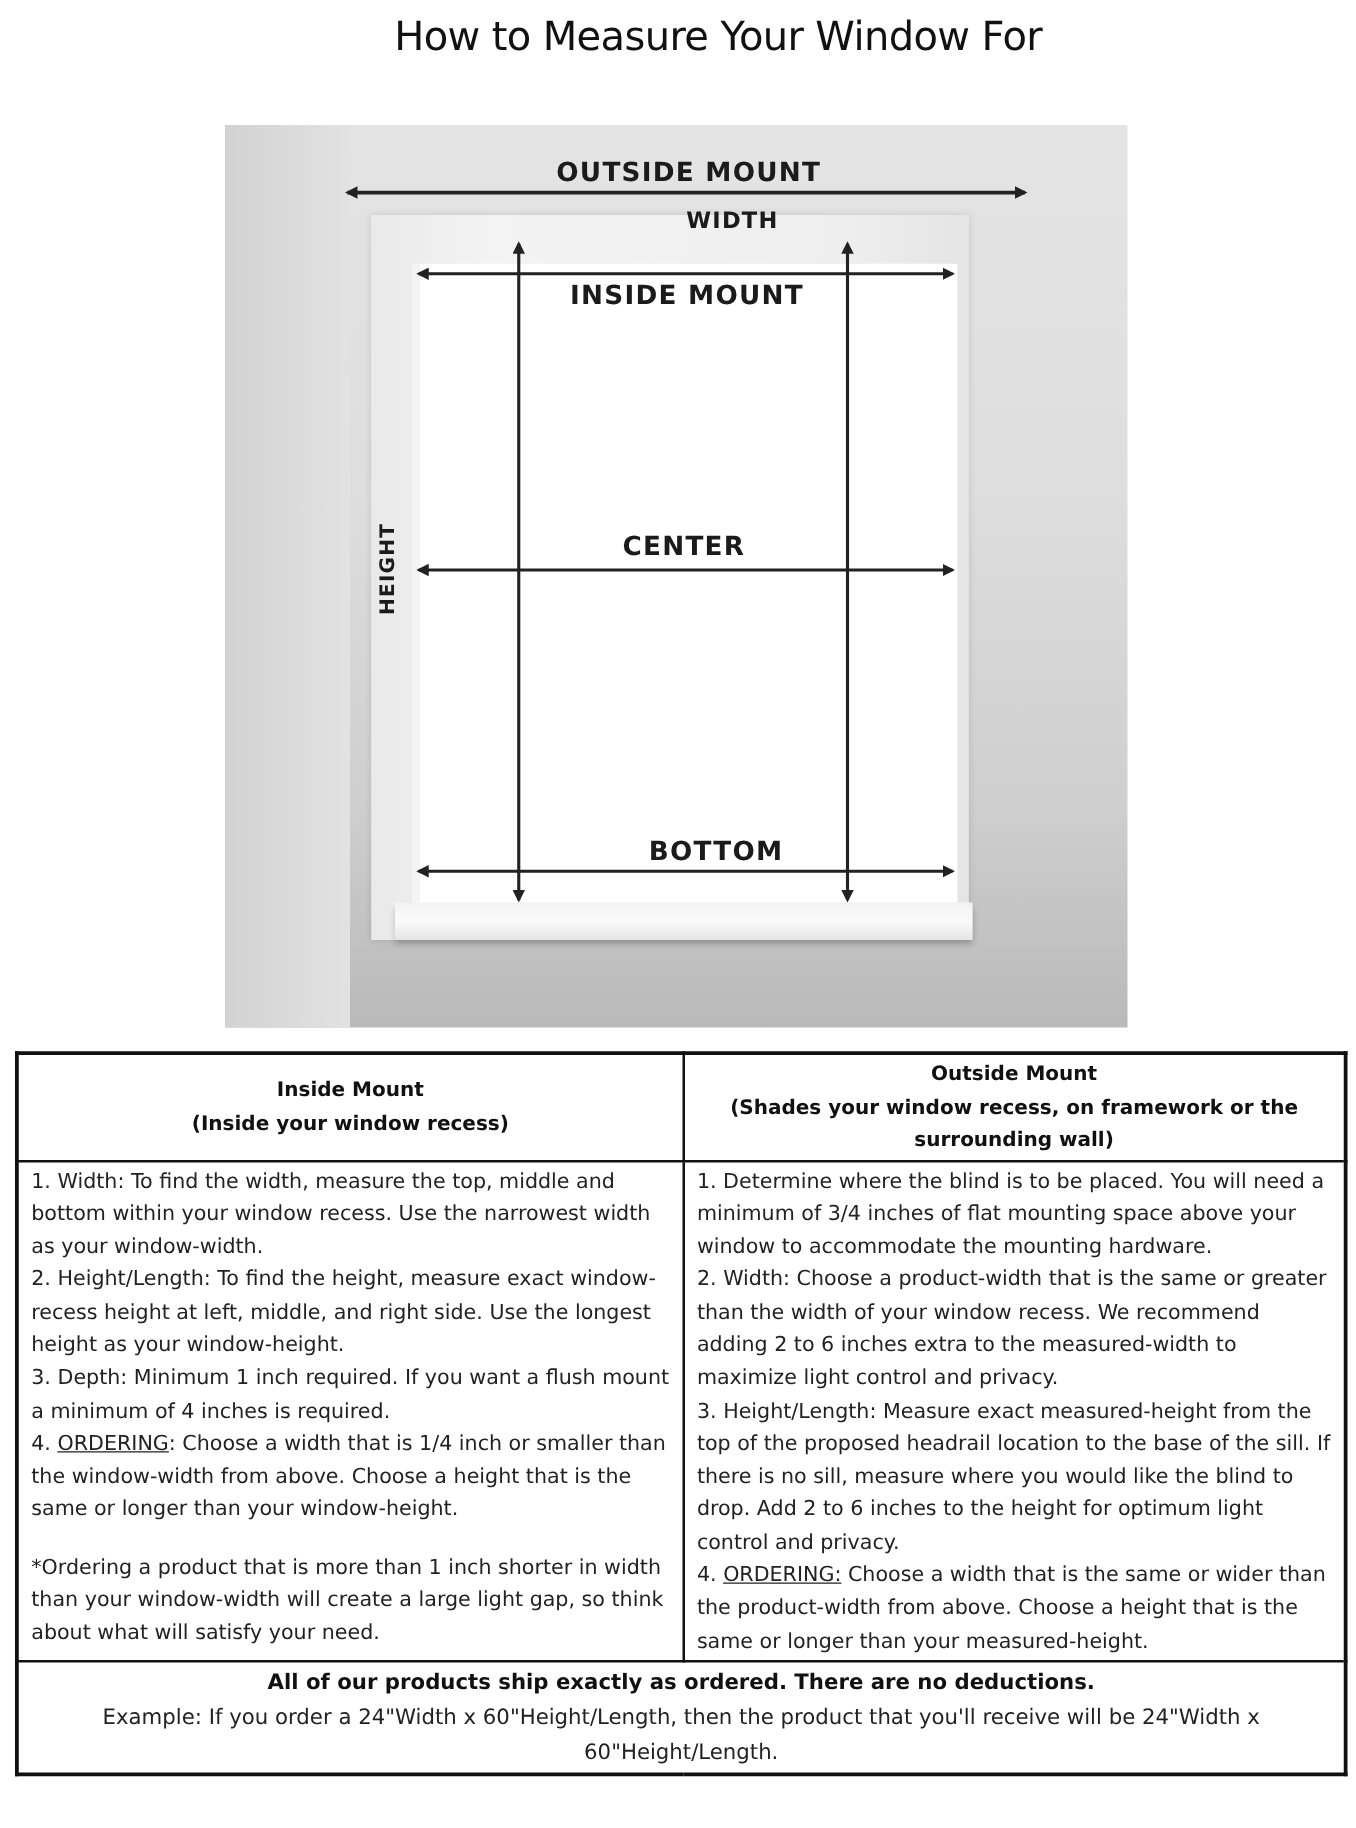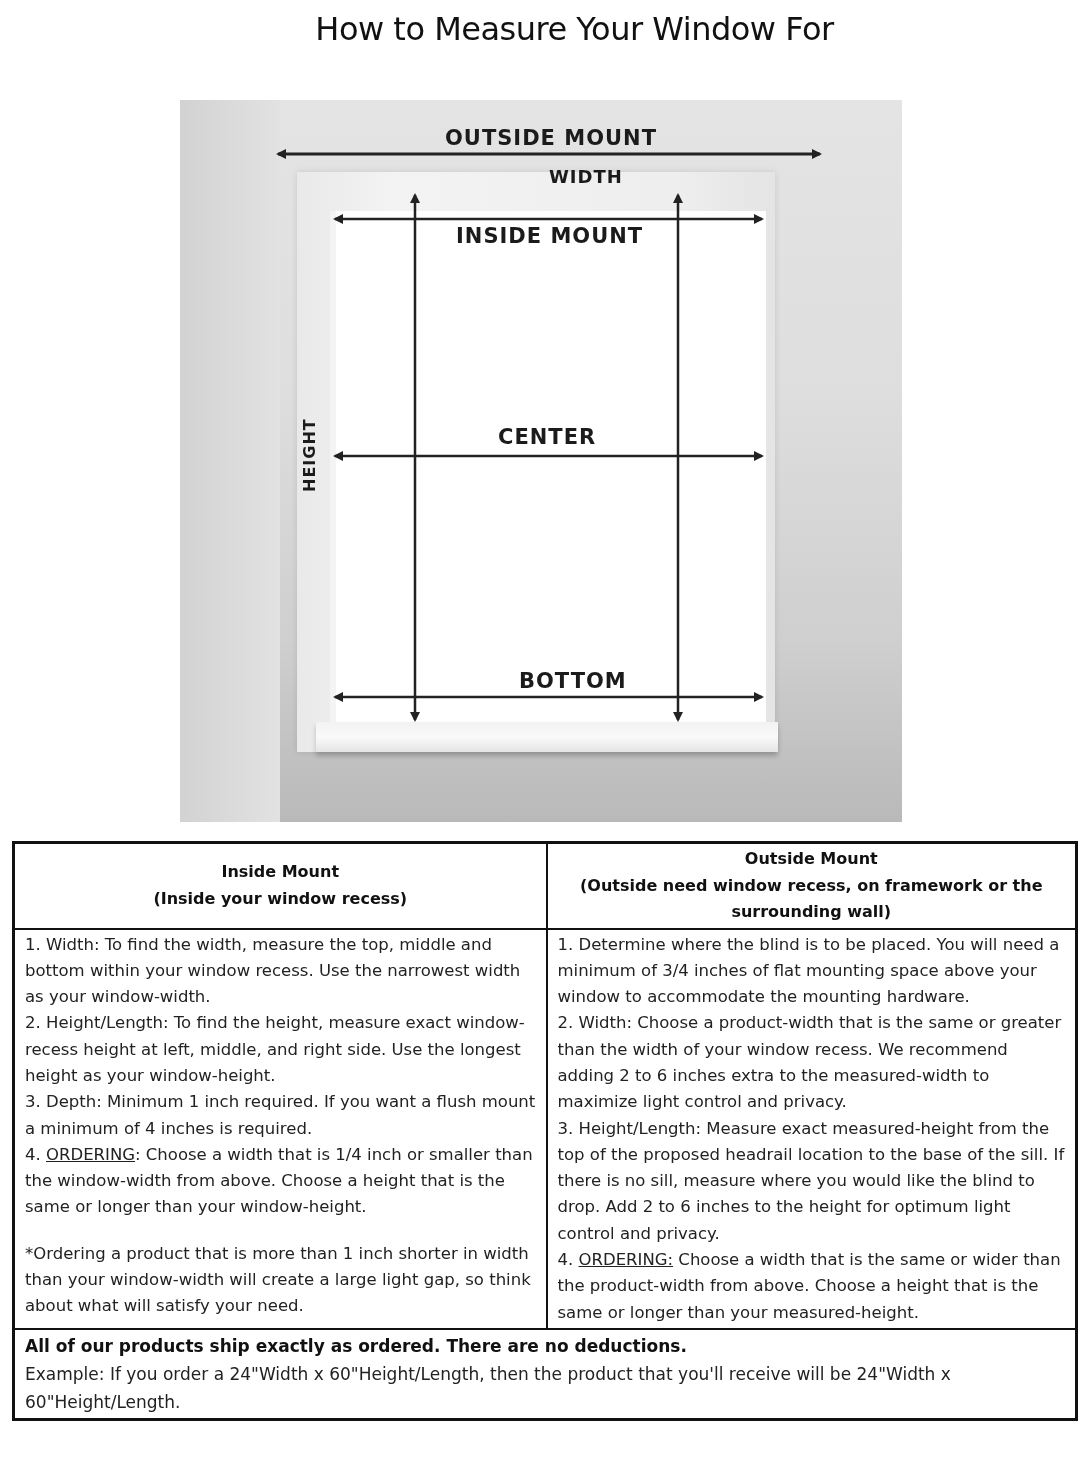--- a/index.html
+++ b/index.html
@@ -59,21 +59,21 @@
     }
     table.guide td { border: 2px solid #111; vertical-align: top; padding: 2px 10px; }
     table.guide td.head {
       text-align: center; vertical-align: middle; font-weight: bold; font-size: 16px;
       line-height: 26.5px; height: 84px; color: #111;
     }
     table.guide td.col-left { width: 533px; }
     .u { }
     .ub { text-decoration: underline; font-weight: normal; }
     .gap { display: block; height: 20px; }
-    td.footer { text-align: left; padding: 4px 14px 8px; font-size: 17px; line-height: 28px; }
+    td.footer { text-align: center; padding: 4px 14px 8px; font-size: 17px; line-height: 28px; }
     td.footer .strong { font-weight: bold; font-size: 17px; color: #111; }
   </style>
 </head>
 <body>
 
 <div class="title">
   <div>How to Measure Your Window For</div>
 </div>
 
 <div class="photo">
@@ -111,21 +111,21 @@
 
 <table class="guide">
   <tbody>
       <tr>
     <td class="head col-left">
       <div>Inside Mount</div>
       <div>(Inside your window recess)</div>
     </td>
     <td class="head">
       <div>Outside Mount</div>
-      <div>(Outside need window recess, on framework or the surrounding wall)</div>
+      <div>(Shades your window recess, on framework or the surrounding wall)</div>
     </td>
   </tr>
   <tr>
     <td>
       <div><span>1.</span> <span class="u">Width:</span><span> To find the width, measure the top, middle and bottom within your window recess. Use the narrowest width as your window-width.</span></div>
       <div><span>2.</span> <span class="u">Height/Length:</span><span> To find the height, measure exact window-recess height at left, middle, and right side. Use the longest height as your window-height.</span></div>
       <div><span>3.</span> <span class="u">Depth</span><span>: Minimum 1 inch required. If you want a flush mount a minimum of 4 inches is required.</span></div>
       <div><span>4.</span> <span class="ub">ORDERING</span><span>: Choose a width that is 1/4 inch or smaller than the window-width from above. Choose a height that is the same or longer than your window-height.</span></div>
       <span class="gap"></span>
       <div>*Ordering a product that is more than 1 inch shorter in width than your window-width will create a large light gap, so think about what will satisfy your need.</div>

